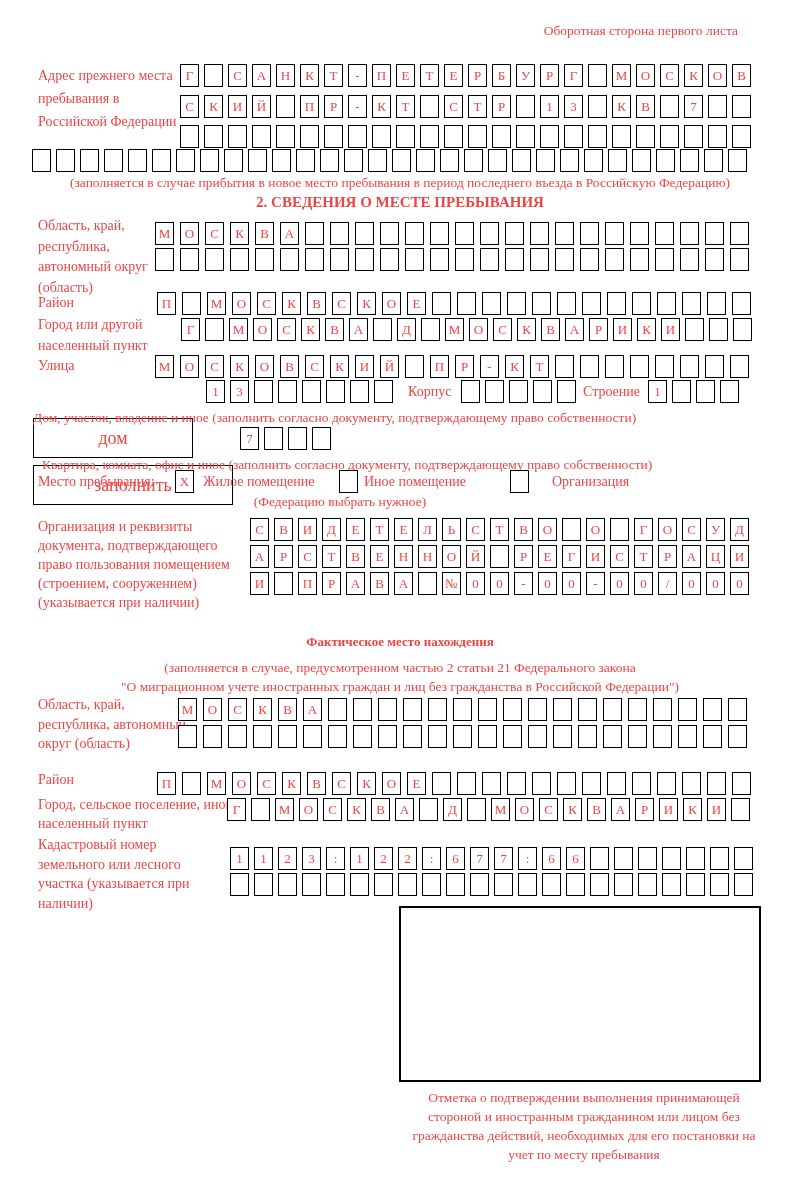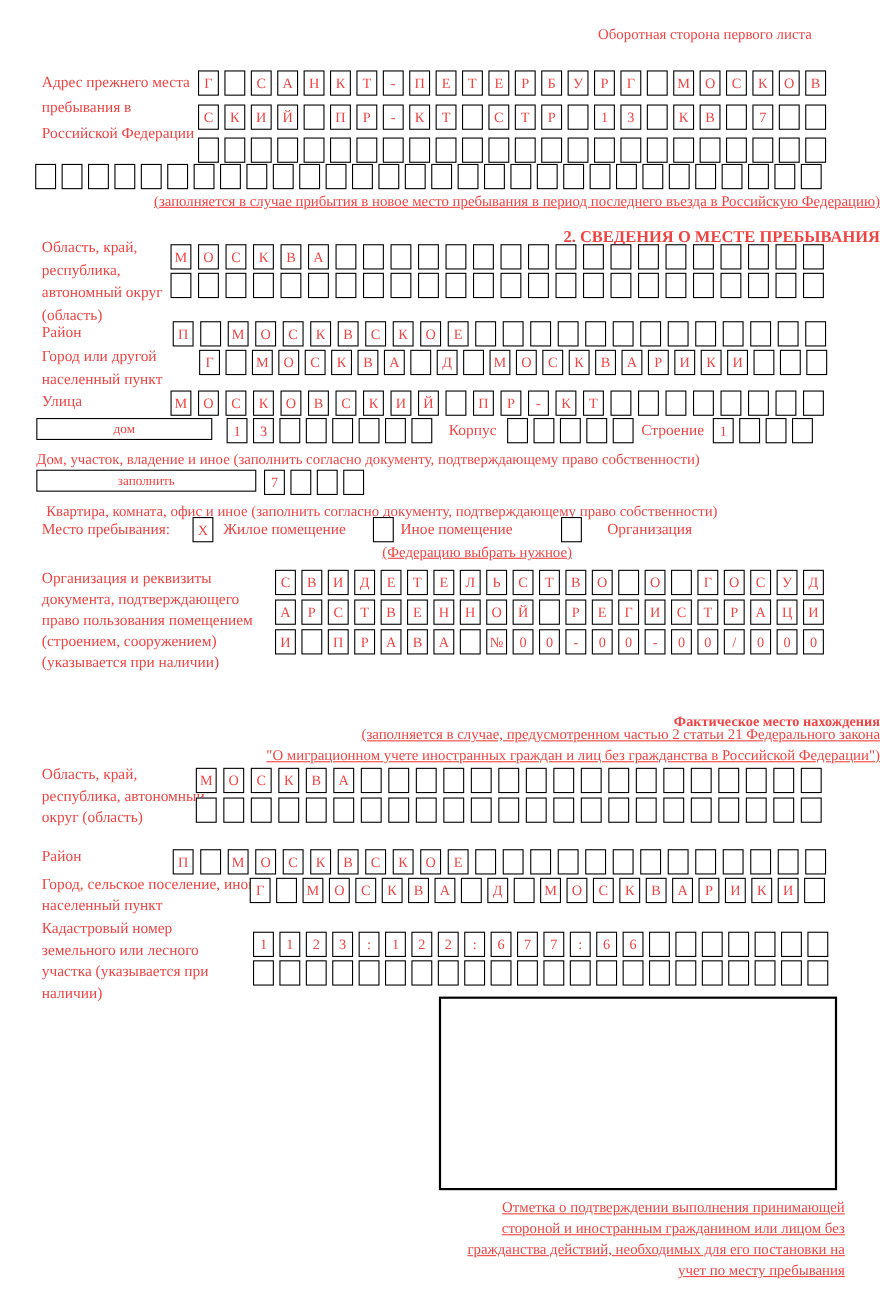--- a/index.html
+++ b/index.html
@@ -2,37 +2,37 @@
 <html><head>
 <meta charset="utf-8">
 <style>
   html,body { margin:0; padding:0; background:#ffffff; }
   .page {
     position:relative; width:800px; height:1180px; background:#fff;
     font-family:"Liberation Serif", serif; color:#ef4444; overflow:hidden;
   }
   .label { position:absolute; font-size:14px; line-height:20px; }
   .note  { position:absolute; font-size:13.5px; line-height:18px; }
-  .title { position:absolute; left:0; width:100%; text-align:right; font-weight:bold; font-size:15px;margin-top:14px; }
-  .center{ text-align:right;text-decoration:underline; }
+  .title { position:absolute; left:0; width:100%; text-align:center; font-weight:bold; font-size:15px; }
+  .center{ text-align:center; }
   .cellrow { position:absolute; display:flex; gap:5px; }
   .cellrow.g6 { gap:6px; }
   .cell {
     flex:0 0 auto; width:19px; height:23px; box-sizing:border-box;
     border:1.5px solid #000; display:flex; align-items:center; justify-content:center;
     font-size:13px; background:#fff;
   }
   .cbox {
     position:absolute; width:19px; height:23px; box-sizing:border-box;
     border:1.5px solid #000; display:flex; align-items:center; justify-content:center;
     font-size:13px; background:#fff;
   }
   .wbox {
-    position:absolute; height:20px; box-sizing:border-box; border:1.5px solid #000;
-    display:flex; align-items:center; justify-content:center; font-size:12px; background:#fff;
+    position:absolute; height:40px; box-sizing:border-box; border:1.5px solid #000;
+    display:flex; align-items:center; justify-content:center; font-size:18px; background:#fff;margin-top:38px;
   }
   .stamp {
     position:absolute; left:399px; top:906px; width:362px; height:176px;
     box-sizing:border-box; border:2px solid #000; background:#fff;
   }
 </style>
 </head>
 <body>
 
 <div class="page">

